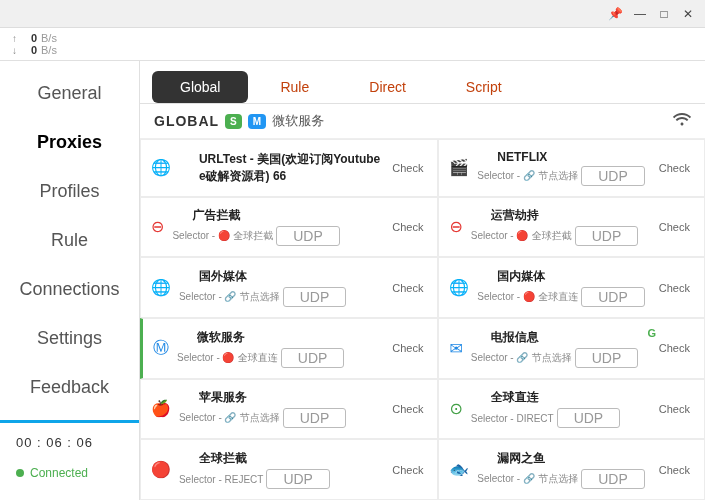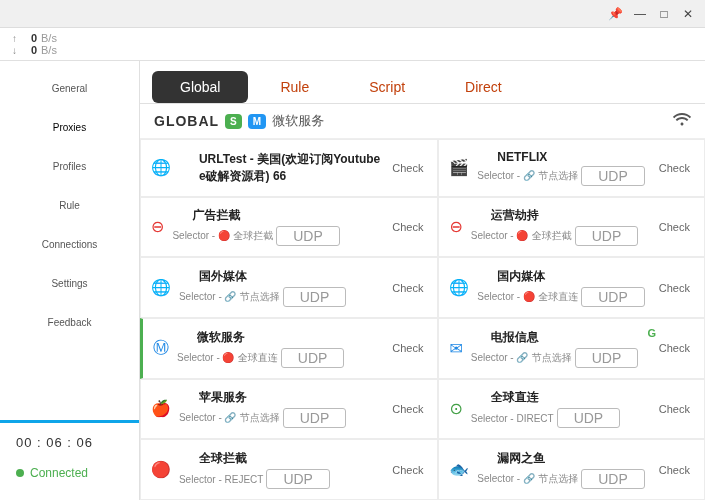--- a/index.html
+++ b/index.html
@@ -65,26 +65,26 @@
     .sidebar {
       width: 140px;
       background: #fff;
       border-right: 1px solid #e0e0e0;
       display: flex;
       flex-direction: column;
       padding: 8px 0;
     }
     .sidebar-item {
       padding: 14px 16px;
-      font-size: 10px;
+      font-size: 18px;
       color: #555;
       cursor: pointer;
       text-align: center;
     }
-    .sidebar-item.active { font-weight: 400; color: #000; }
+    .sidebar-item.active { font-weight: 700; color: #000; }
 
     .sidebar-bottom {
       margin-top: auto;
       padding: 12px 16px;
       border-top: 3px solid #0ea5e9;
     }
     .time-display {
       font-size: 13px;
       color: #333;
       font-weight: 500;
@@ -290,22 +290,22 @@
         <span class="connected-label">Connected</span>
       </div>
     </div>
   </div>
 
   <div class="content-area">
 
     <div class="tab-bar">
       <button class="tab active">Global</button>
       <button class="tab">Rule</button>
+      <button class="tab">Direct</button>
       <button class="tab">Script</button>
-      <button class="tab">Direct</button>
     </div>
 
     <div class="global-header">
       <span class="global-title">GLOBAL</span>
       <span class="badge badge-s">S</span>
       <span class="badge badge-m">M</span>
       <span class="global-service-name">微软服务</span>
       <span class="wifi-icon">
         <svg width="18" height="14" viewBox="0 0 18 14" fill="none" xmlns="http://www.w3.org/2000/svg">
           <path d="M9 10.5C9.83 10.5 10.5 11.17 10.5 12C10.5 12.83 9.83 13.5 9 13.5C8.17 13.5 7.5 12.83 7.5 12C7.5 11.17 8.17 10.5 9 10.5Z" fill="#555"></path>

